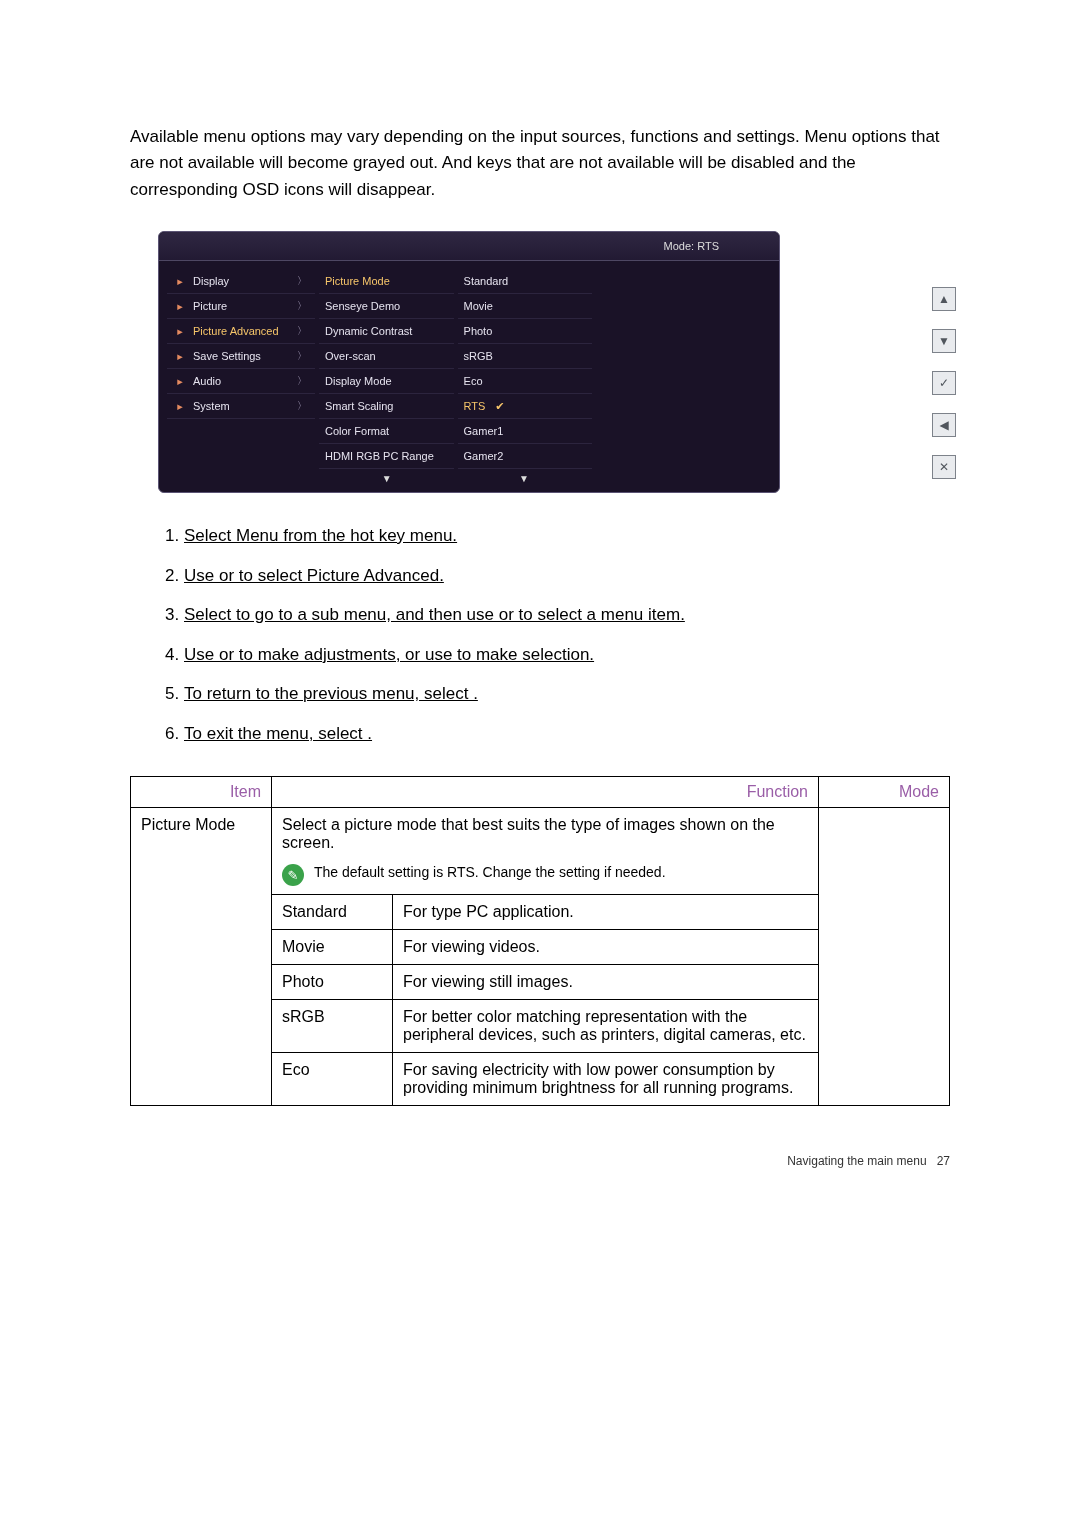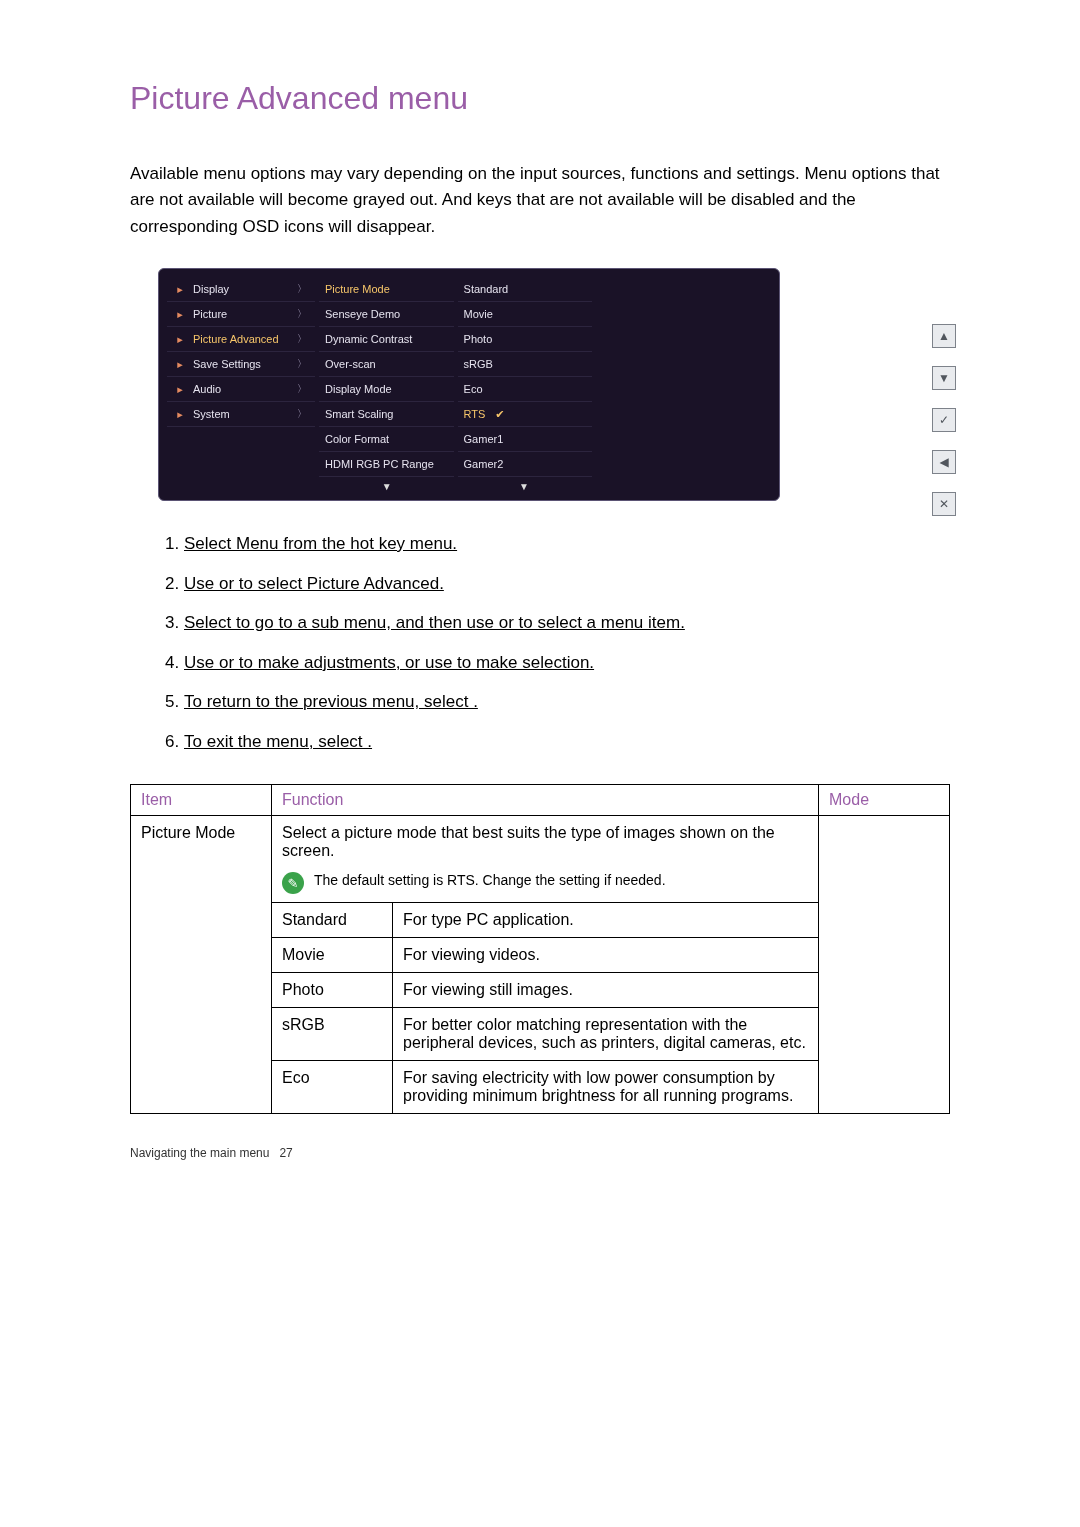--- a/index.html
+++ b/index.html
@@ -137,21 +137,21 @@
     border-collapse: collapse;
     width: 100%;
     font-size: 16px;
   }
   table.ref th {
     background: #fff;
     color: #9a5ea7;
     font-weight: 400;
     border: 1px solid #000;
     padding: 6px 10px;
-    text-align: left;
+    text-align: right;
   }
   table.ref td {
     border: 1px solid #000;
     padding: 8px 10px;
     vertical-align: top;
   }
   .tip {
     display: flex;
     gap: 10px;
     align-items: flex-start;
@@ -163,35 +163,38 @@
     height: 22px;
     border-radius: 50%;
     background: #3aa24a;
     color: #fff;
     font-size: 13px;
     display:flex;align-items:center;justify-content:center;
     flex: 0 0 22px;
   }
 
   .footer {
+    text-align: right;
     font-size: 12px;
     color: #333;
-    margin-top: 32px;
+    margin-top: 48px;
   }
 </style>
 </head>
 <body>
 
 <div class="page">
 
-  <h1 class="title">Picture Advanced menu</h1>
   <div class="intro">Available menu options may vary depending on the input sources, functions and settings. Menu options that are not available will become grayed out. And keys that are not available will be disabled and the corresponding OSD icons will disappear.</div>
 
   <div class="osd-wrap">
     <div class="osd">
+      <div class="osd-top">
+        <span>Mode: RTS</span>
+      </div>
       <div class="osd-body">
         <div class="osd-col left" id="osd-left">
             <div class="osd-row">
               <span class="osd-icn">▸</span>
               <span>Display</span>
               <span class="chev">〉</span>
             </div>
             <div class="osd-row">
               <span class="osd-icn">▸</span>
               <span>Picture</span>

